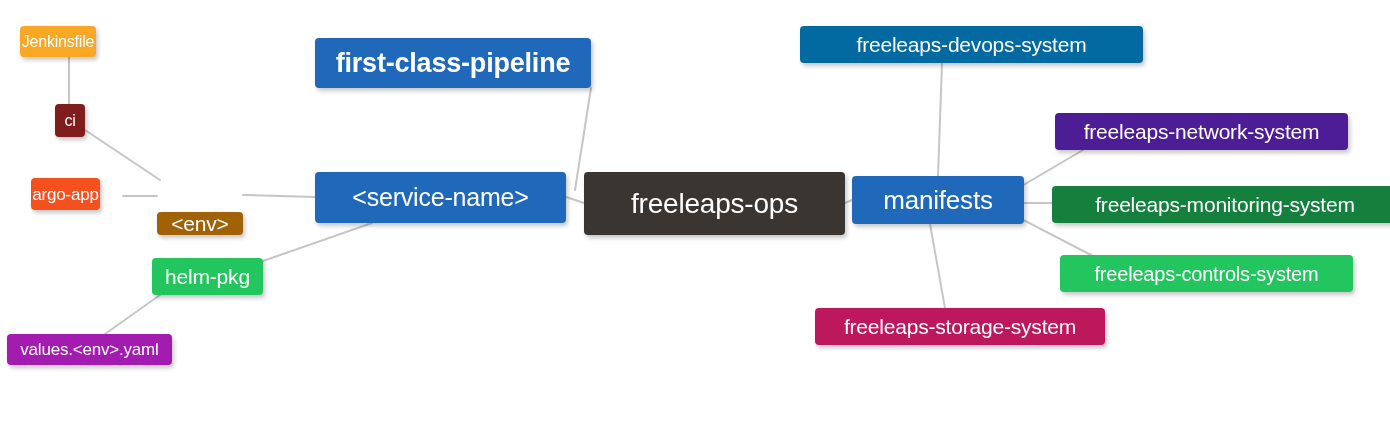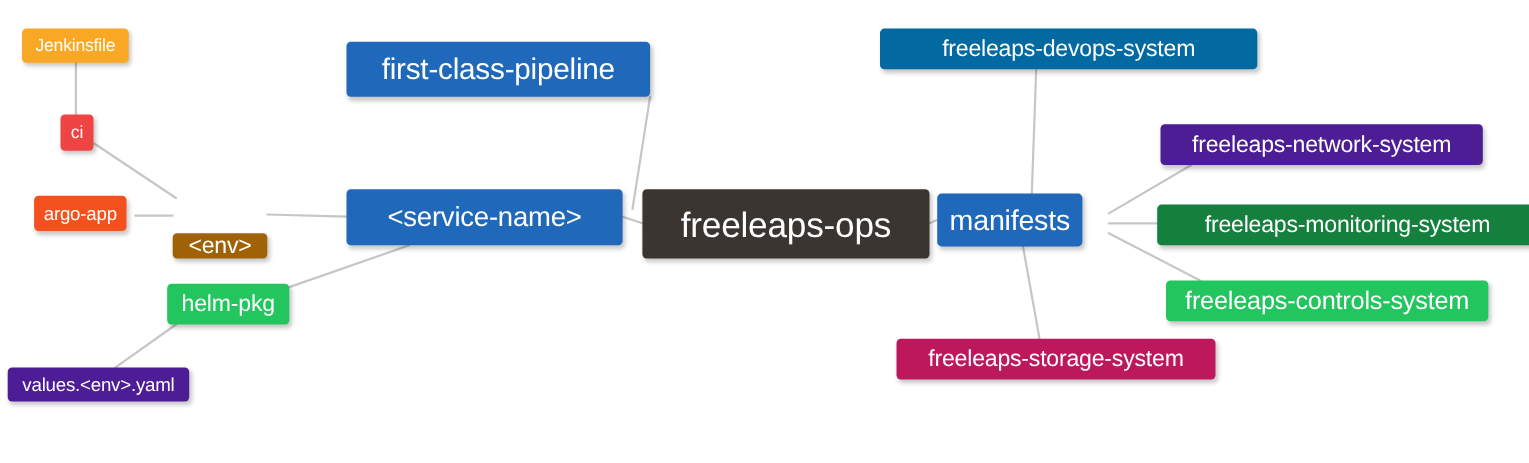--- a/index.html
+++ b/index.html
@@ -55,59 +55,59 @@
       <line x1="157" y1="196" x2="123" y2="196" stroke="#c6c6c6" stroke-width="2" stroke-linecap="round"></line>
       <line x1="69" y1="104" x2="69" y2="57" stroke="#c6c6c6" stroke-width="2" stroke-linecap="round"></line>
       <line x1="160" y1="295" x2="105" y2="334" stroke="#c6c6c6" stroke-width="2" stroke-linecap="round"></line>
       <line x1="938" y1="176" x2="942" y2="63" stroke="#c6c6c6" stroke-width="2" stroke-linecap="round"></line>
       <line x1="1008" y1="194" x2="1083" y2="150" stroke="#c6c6c6" stroke-width="2" stroke-linecap="round"></line>
       <line x1="1008" y1="203" x2="1052" y2="203" stroke="#c6c6c6" stroke-width="2" stroke-linecap="round"></line>
       <line x1="1008" y1="212" x2="1091" y2="255" stroke="#c6c6c6" stroke-width="2" stroke-linecap="round"></line>
       <line x1="930" y1="224" x2="945" y2="308" stroke="#c6c6c6" stroke-width="2" stroke-linecap="round"></line>
     </svg>
   <div id="node-layer">
-      <div class="node" style="left: 584px; top: 172px; width: 261px; height: 63px; background: rgb(59, 53, 49); font-size: 32px;">
+      <div class="node" style="left: 584px; top: 172px; width: 261px; height: 63px; background: rgb(59, 53, 49); font-size: 28px;">
         <span class="node-label">freeleaps-ops</span>
       </div>
       <div class="node" style="left: 315px; top: 172px; width: 251px; height: 51px; background: rgb(32, 105, 186); font-size: 25px;">
         <span class="node-label">&lt;service-name&gt;</span>
       </div>
-      <div class="node" style="left: 315px; top: 38px; width: 276px; height: 50px; background: rgb(32, 105, 186); font-size: 27px;">
+      <div class="node" style="left: 315px; top: 38px; width: 276px; height: 50px; background: rgb(32, 105, 186); font-size: 27px; font-weight: bold;">
         <span class="node-label">first-class-pipeline</span>
       </div>
-      <div class="node" style="left: 852px; top: 176px; width: 132px; height: 48px; background: rgb(32, 105, 186); font-size: 26px;">
+      <div class="node" style="left: 852px; top: 176px; width: 172px; height: 48px; background: rgb(32, 105, 186); font-size: 26px;">
         <span class="node-label">manifests</span>
       </div>
       <div class="node" style="left: 157px; top: 176px; width: 86px; height: 23px; background: #a16207; font-size: 21px; margin-top: 36px;">
         <span class="node-label">&lt;env&gt;</span>
       </div>
       <div class="node" style="left: 152px; top: 258px; width: 111px; height: 37px; background: rgb(34, 197, 94); font-size: 21px; justify-content: center;">
         <span class="node-label">helm-pkg</span>
       </div>
-      <div class="node" style="left: 20px; top: 26px; width: 97px; height: 31px; background: rgb(249, 168, 37); font-size: 16px;">
+      <div class="node" style="left: 20px; top: 26px; width: 76px; height: 31px; background: rgb(249, 168, 37); font-size: 16px;">
         <span class="node-label">Jenkinsfile</span>
       </div>
-      <div class="node" style="left: 55px; top: 104px; width: 30px; height: 33px; background: #ef4444; font-size: 16px;">
+      <div class="node" style="left: 55px; top: 104px; width: 30px; height: 33px; background: #7f1d1d; font-size: 16px;">
         <span class="node-label">ci</span>
       </div>
-      <div class="node" style="left: 31px; top: 178px; width: 84px; height: 32px; background: rgb(244, 81, 30); font-size: 17px;">
+      <div class="node" style="left: 31px; top: 178px; width: 69px; height: 32px; background: rgb(244, 81, 30); font-size: 17px;">
         <span class="node-label">argo-app</span>
       </div>
-      <div class="node" style="left: 7px; top: 334px; width: 165px; height: 31px; background: #4c1d95; font-size: 17px;">
+      <div class="node" style="left: 7px; top: 334px; width: 165px; height: 31px; background: #a21caf; font-size: 17px;">
         <span class="node-label">values.&lt;env&gt;.yaml</span>
       </div>
       <div class="node" style="left: 800px; top: 26px; width: 343px; height: 37px; background: #0369a1; font-size: 21px;">
         <span class="node-label">freeleaps-devops-system</span>
       </div>
       <div class="node" style="left: 1055px; top: 113px; width: 293px; height: 37px; background: #4c1d95; font-size: 21px;">
         <span class="node-label">freeleaps-network-system</span>
       </div>
       <div class="node" style="left: 1052px; top: 186px; width: 346px; height: 37px; background: #15803d; font-size: 21px;">
         <span class="node-label">freeleaps-monitoring-system</span>
       </div>
-      <div class="node" style="left: 1060px; top: 255px; width: 293px; height: 37px; background: rgb(34, 197, 94); font-size: 23px;">
+      <div class="node" style="left: 1060px; top: 255px; width: 293px; height: 37px; background: rgb(34, 197, 94); font-size: 20px;">
         <span class="node-label">freeleaps-controls-system</span>
       </div>
       <div class="node" style="left: 815px; top: 308px; width: 290px; height: 37px; background: #be185d; font-size: 21px;">
         <span class="node-label">freeleaps-storage-system</span>
       </div>
     </div>
 </div>
 
 </body></html>

